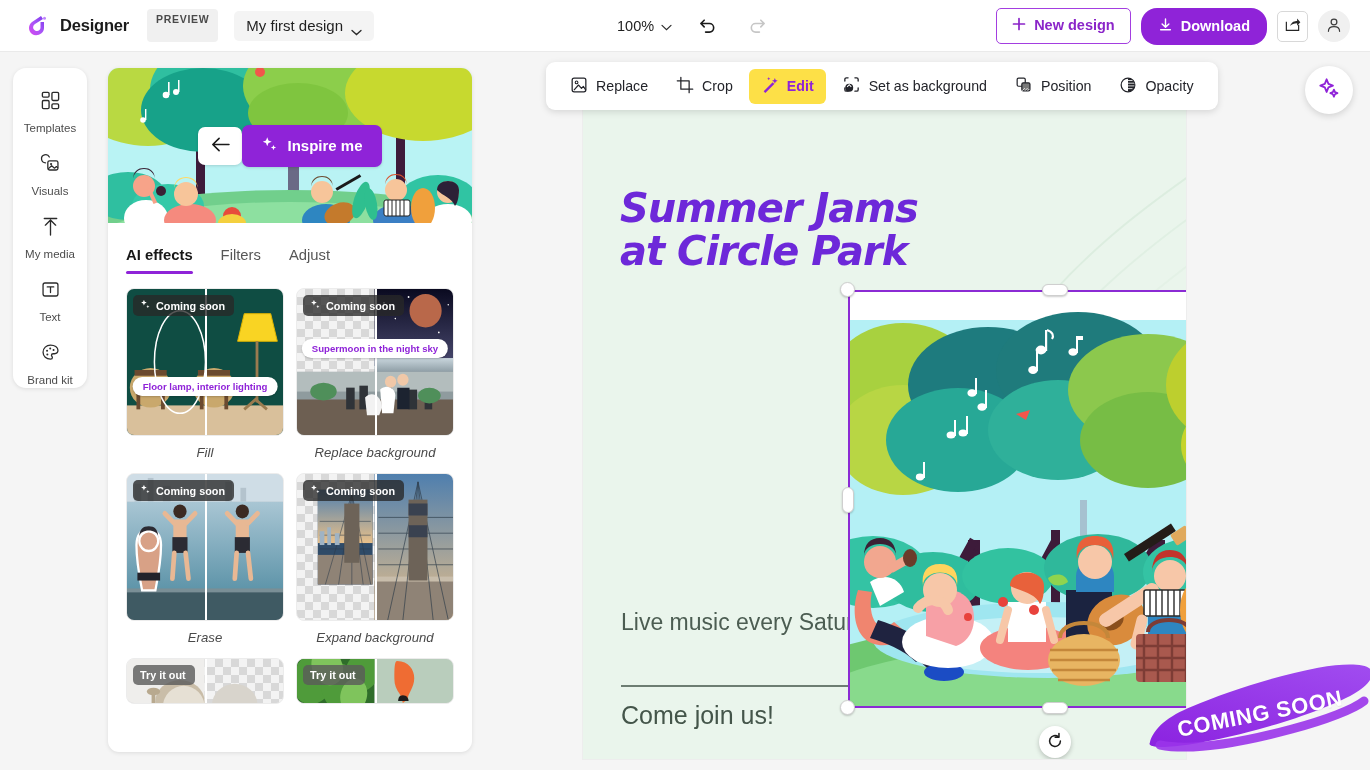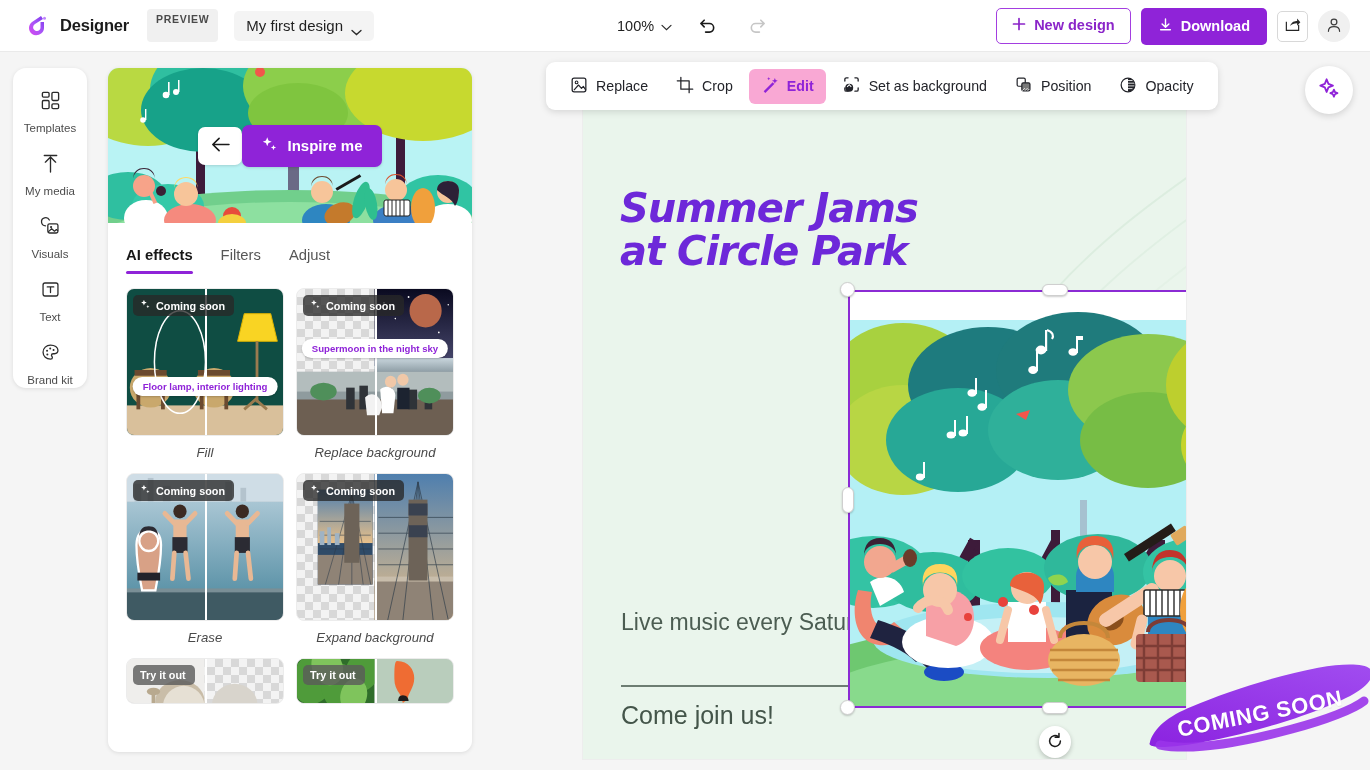--- a/index.html
+++ b/index.html
@@ -47,21 +47,21 @@
   }
   .btn-newdesign {
     display: flex; align-items: flex-start; gap: 8px;
     border: 1.3px solid #a33ee0; color: #8b25c9; background: #fff;
     font-size: 14.5px; font-weight: 600; border-radius: 5px;
     padding: 8px 15px 9px; cursor: pointer;
   }
   .btn-download {
     display: flex; align-items: center; gap: 8px;
     background: #8f23d8; color: #fff; border: none;
-    font-size: 14.5px; font-weight: 600; border-radius: 5px;
+    font-size: 14.5px; font-weight: 600; border-radius: 16px;
     padding: 9px 17px 10px; cursor: pointer;
   }
   .btn-square {
     width: 31px; height: 31px; border: 1px solid #d8d8d8; background: #fff;
     border-radius: 5px; display: flex; align-items: center; justify-content: center; cursor: pointer;
   }
   .btn-avatar {
     width: 32px; height: 32px; border-radius: 50%; background: #f0f0f0;
     display: flex; align-items: center; justify-content: center; cursor: pointer; border: none;
   }
@@ -140,21 +140,21 @@
   
   .ctxbar {
     position: absolute; left: 546px; top: 62px; height: 48px;
     background: #fff; border-radius: 9px; box-shadow: 0 2px 7px rgba(0,0,0,.13);
     display: flex; align-items: center; padding: 0 12px; gap: 4px;
   }
   .ctx-item {
     display: flex; align-items: center; gap: 8px; padding: 7px 12px;
     border-radius: 6px; cursor: pointer; font-size: 14.2px; color: #23242a; border: none; background: none;
   }
-  .ctx-item.active { background: #f9a8d4; color: #8f23d8; font-weight: 600; }
+  .ctx-item.active { background: #fde047; color: #8f23d8; font-weight: 600; }
 
   
   .ai-fab {
     position: absolute; right: 17px; top: 66px; width: 48px; height: 48px;
     background: #fff; border-radius: 50%; box-shadow: 0 2px 7px rgba(0,0,0,.15);
     display: flex; align-items: center; justify-content: center; cursor: pointer; border: none;
   }
 
   
   .canvas-area { position: absolute; left: 490px; top: 52px; width: 880px; height: 718px; background: #f5f5f5; }
@@ -308,35 +308,35 @@
           <rect x="2.5" y="11" width="7" height="8.5" rx="1.2" fill="none" stroke="#2b2b2b" stroke-width="1.4"></rect>
           <rect x="12.5" y="2.5" width="7" height="8.5" rx="1.2" fill="none" stroke="#2b2b2b" stroke-width="1.4"></rect>
           <rect x="12.5" y="14.5" width="7" height="5" rx="1.2" fill="none" stroke="#2b2b2b" stroke-width="1.4"></rect>
         </svg>
       </span>
       <span class="rail-label">Templates</span>
     </div>
     <div class="rail-item">
       <span>
         <svg width="21" height="21" viewBox="0 0 22 22">
-          <path d="M11 20V4.5M5.6 9.6L11 4.2l5.4 5.4M4.5 2.6h13" fill="none" stroke="#2b2b2b" stroke-width="1.4" stroke-linecap="round" stroke-linejoin="round"></path>
-        </svg>
-      </span>
-      <span class="rail-label">My media</span>
-    </div>
-    <div class="rail-item">
-      <span>
-        <svg width="21" height="21" viewBox="0 0 22 22">
           <path d="M9.8 4.2a4.3 4.3 0 1 0-4 6.1" fill="none" stroke="#2b2b2b" stroke-width="1.35" stroke-linecap="round"></path>
           <rect x="8.2" y="8.2" width="10.6" height="9.6" rx="1.8" fill="none" stroke="#2b2b2b" stroke-width="1.35"></rect>
           <circle cx="11.6" cy="11.6" r="1.15" fill="#2b2b2b"></circle>
           <path d="M8.6 16.6l3.6-3.3 3 2.6 2-1.7 1.5 1.4" fill="none" stroke="#2b2b2b" stroke-width="1.3" stroke-linejoin="round"></path>
         </svg>
       </span>
       <span class="rail-label">Visuals</span>
+    </div>
+    <div class="rail-item">
+      <span>
+        <svg width="21" height="21" viewBox="0 0 22 22">
+          <path d="M11 20V4.5M5.6 9.6L11 4.2l5.4 5.4M4.5 2.6h13" fill="none" stroke="#2b2b2b" stroke-width="1.4" stroke-linecap="round" stroke-linejoin="round"></path>
+        </svg>
+      </span>
+      <span class="rail-label">My media</span>
     </div>
     <div class="rail-item">
       <span>
         <svg width="21" height="21" viewBox="0 0 22 22">
           <rect x="3.2" y="4.2" width="15.6" height="13.6" rx="2" fill="none" stroke="#2b2b2b" stroke-width="1.35"></rect>
           <path d="M7.6 8.3h6.8M11 8.3v5.9" fill="none" stroke="#2b2b2b" stroke-width="1.35" stroke-linecap="round"></path>
         </svg>
       </span>
       <span class="rail-label">Text</span>
     </div>

